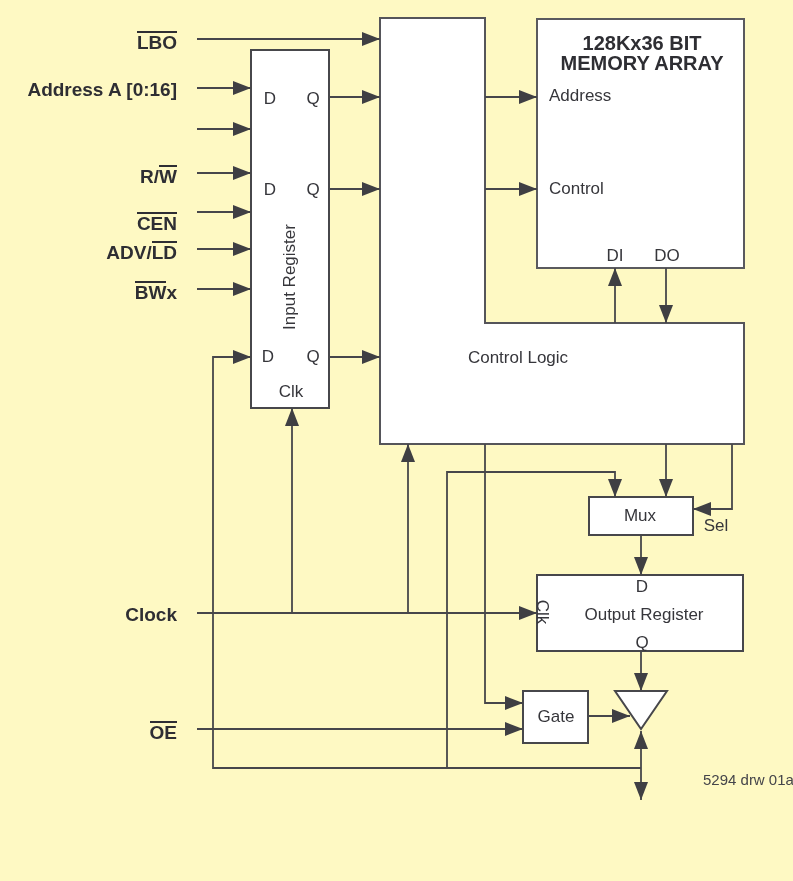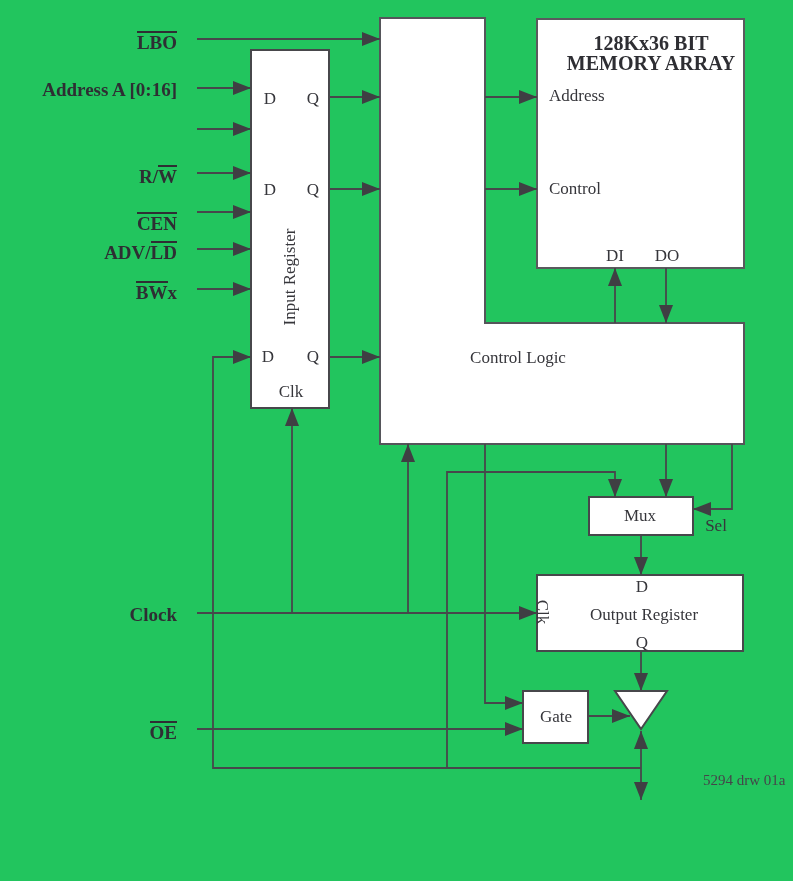--- a/index.html
+++ b/index.html
@@ -1,25 +1,25 @@
 <!DOCTYPE html>
 <html><head>
 <meta charset="utf-8">
 <style>
   html,body{margin:0;padding:0;background:#ffffff;}
-  .stage{position:relative;width:793px;height:881px;background:#22c55e;overflow:hidden;
-         font-family:Liberation Serif, serif;}
+  .stage{position:relative;width:793px;height:881px;background:#fef9c3;overflow:hidden;
+         font-family:Liberation Sans, sans-serif;}
   svg{position:absolute;left:0;top:0;}
   .lbl{position:absolute;white-space:nowrap;color:#36363b;font-size:17px;line-height:18px;}
   .pin{font-weight:bold;font-size:19px;line-height:20px;color:#2e2e33;right:616px;text-align:right;}
   .ctr{transform:translate(-50%,-50%);}
   .lv{transform:translate(0,-50%);}
   .rotccw{transform:translate(-50%,-50%) rotate(-90deg);}
   .rotcw{transform:translate(-50%,-50%) rotate(90deg);}
-  .title{font-weight:bold;font-size:20px;line-height:20px;text-align:center;color:#2e2e33;margin-left:9px;}
+  .title{font-weight:bold;font-size:20px;line-height:20px;text-align:center;color:#2e2e33;}
   .dataio{font-weight:bold;font-size:18px;line-height:21px;text-align:center;color:#2e2e33;}
   .small{font-size:15px;line-height:12px;color:#45454a;}
   .ov{display:inline-block;border-top:2px solid currentColor;line-height:1.05;}
 </style>
 </head>
 <body>
 
 <div class="stage">
 
   <svg width="793" height="881" viewBox="0 0 793 881">

